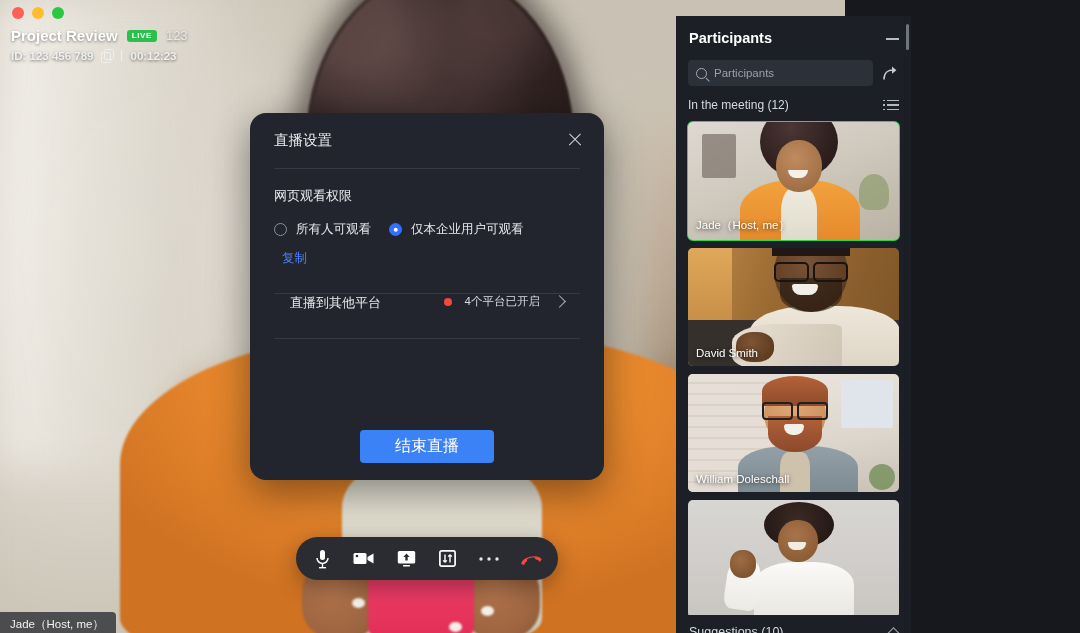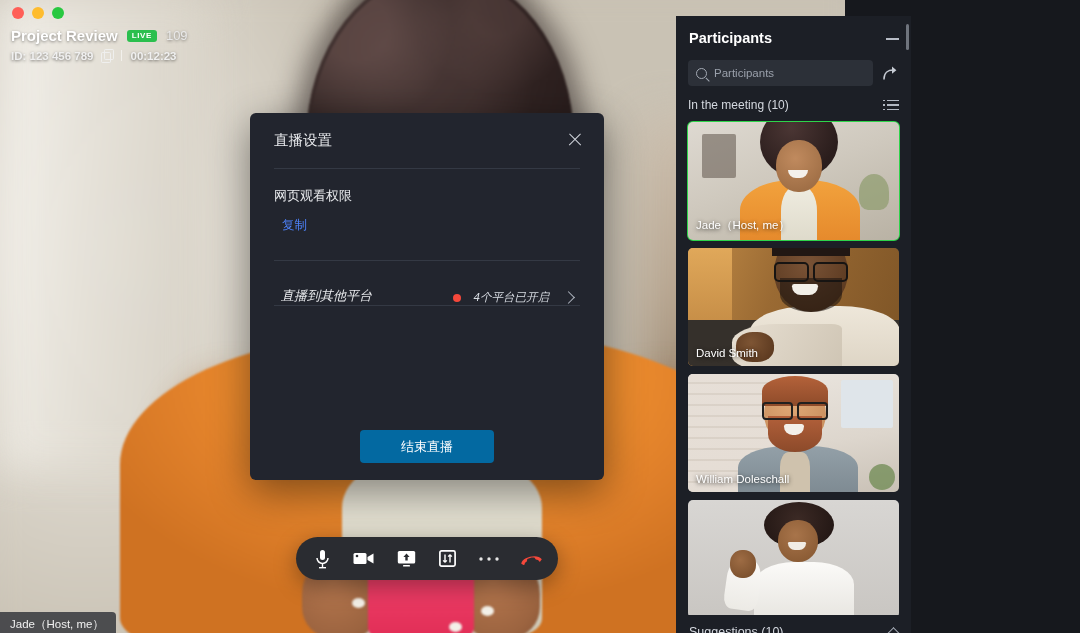--- a/index.html
+++ b/index.html
@@ -190,21 +190,21 @@
   .divider-v {
     width: 1px; height: 11px; background: rgba(255,255,255,.55);
   }
 
   
   .dialog {
     position: absolute;
     left: 250px; top: 113px;
     width: 354px; height: 367px;
     background: #22252e;
-    border-radius: 6px;
+    border-radius: 16px;
     box-shadow: 0 12px 40px rgba(0,0,0,.45);
   }
   .dlg-head {
     height: 55px; position: relative;
     display: flex; align-items: center;
   }
   .dlg-title {
     position: absolute; left: 24px; top: 18px;
     color: #e8eaed; font-size: 14.5px;
   }
@@ -254,41 +254,40 @@
     max-width: 258px; word-break: break-all;
   }
   .copy-link {
     color: #4e83fd; font-size: 12.5px; cursor: pointer; flex: none;
     margin-left: 8px;
   }
 
   .hr2 { height:1px; background:#343944; margin: 26px 24px 0 24px; }
 
   .platform-row {
-    margin: 0 31px; height: 44px;
-    display: flex; align-items: flex-end; justify-content: space-between;
+    margin: 0 40px; height: 44px;
+    display: flex; align-items: flex-start; justify-content: space-between;
     cursor: pointer;
-    font-style: italic;
   }
   .platform-label { color: #e8eaed; font-size: 13px; }
   .platform-right { display: flex; align-items: center; gap: 13px; }
   .rec-dot { width: 8px; height: 8px; border-radius: 50%; background: #f5483b; }
   .platform-status { color: #d7dbe2; font-size: 11.5px; }
   .chev-r {
     width: 9px; height: 9px; margin-left: 2px;
     border-top: 1.5px solid #aeb4bf; border-right: 1.5px solid #aeb4bf;
     transform: rotate(45deg);
   }
   .hr3 { height:1px; background:#343944; margin: 0 24px; }
 
   .end-btn {
     position: absolute; left: 110px; top: 317px;
     width: 134px; height: 33px;
-    background: #0369a1; color: #fff;
-    font-size: 13px; border: none; border-radius: 4px;
+    background: #3b82f6; color: #fff;
+    font-size: 16px; border: none; border-radius: 4px;
     cursor: pointer;
   }
 
   
   .ctrlbar {
     position: absolute; left: 296px; top: 537px;
     width: 262px; height: 43px;
     background: #2a2c31;
     border-radius: 22px;
     display: flex; align-items: center; justify-content: space-around;
@@ -504,21 +503,21 @@
     <div class="traffic">
       <span class="dot red"></span>
       <span class="dot yellow"></span>
       <span class="dot green"></span>
     </div>
 
     <div class="meet-info">
       <div class="meet-title-row">
         <span class="meet-title">Project Review</span>
         <span class="live-badge">LIVE</span>
-        <span class="live-count">109</span>
+        <span class="live-count">123</span>
       </div>
       <div class="meet-sub-row">
         <span class="meet-id">ID: 123 456 789</span>
         <span class="copy-ico"></span>
         <span class="divider-v"></span>
         <span class="meet-timer">00:12:23</span>
       </div>
     </div>
 
     <div class="ctrlbar">
@@ -569,20 +568,30 @@
 
     <div class="dialog">
       <div class="dlg-head">
         <span class="dlg-title">直播设置</span>
         <span class="dlg-close"></span>
       </div>
       <div class="hr"></div>
 
       <div class="sec-label">网页观看权限</div>
 
+      <div class="radio-row">
+        <label class="radio-opt">
+          <span class="radio"></span>
+          <span class="radio-lbl">所有人可观看</span>
+        </label>
+        <label class="radio-opt">
+          <span class="radio on"></span>
+          <span class="radio-lbl">仅本企业用户可观看</span>
+        </label>
+      </div>
 
       <div class="url-wrap">
         <span class="copy-link">复制</span>
       </div>
 
       <div class="hr2"></div>
       <div class="platform-row">
         <span class="platform-label">直播到其他平台</span>
         <span class="platform-right">
           <span class="rec-dot"></span>
@@ -609,21 +618,21 @@
       </div>
       <span class="share-ico">
         <svg width="18" height="18" viewBox="0 0 18 18">
           <path d="M3 15 C3 8.5 7.5 6 12 6" stroke="#c7ccd4" stroke-width="1.5" fill="none" stroke-linecap="round"></path>
           <path d="M11 2.6 L15.4 6.2 L11 9.8 Z" fill="#c7ccd4"></path>
         </svg>
       </span>
     </div>
 
     <div class="sb-section">
-      <span class="sb-section-lbl">In the meeting (10)</span>
+      <span class="sb-section-lbl">In the meeting (12)</span>
       <span class="list-ico">
           <i></i>
           <i></i>
           <i></i>
         </span>
     </div>
 
     <div class="tiles">
 
       <div class="tile active">

